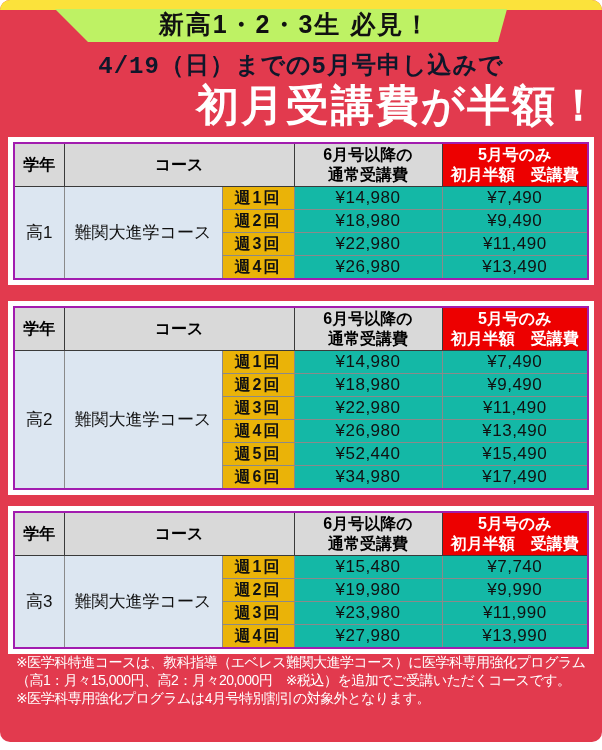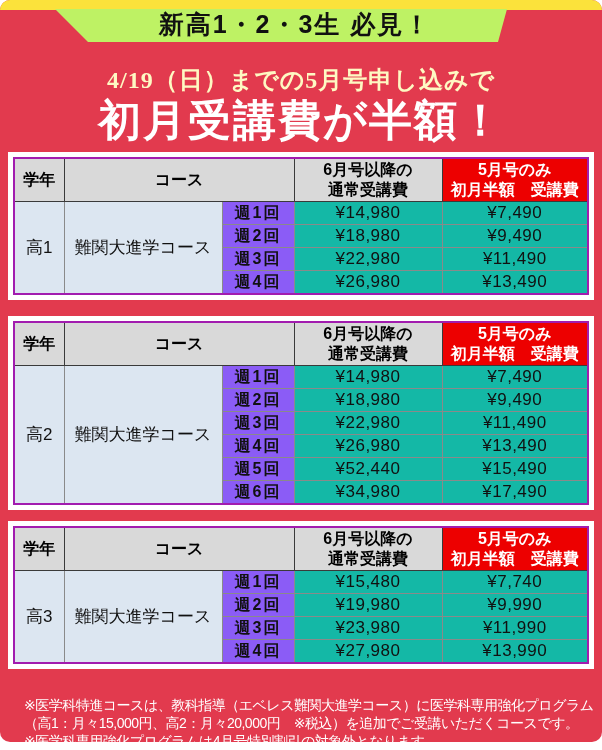--- a/index.html
+++ b/index.html
@@ -12,26 +12,26 @@
   .banner {
     height:33px; margin-top:-1px; background:#bef264;
     clip-path:polygon(55px 0, 507px 0, 498px 100%, 88px 100%);
     display:flex; align-items:center; justify-content:center;
   }
   .banner-label {
     font-size:25px; font-weight:bold; color:#111;
     letter-spacing:2px; transform:translate(-6px,-1px); white-space:nowrap;
   }
   .subtitle {
-    margin-top:22px; text-align:center; color:#fef9c3;
-    font-family:Liberation Serif, serif;
+    margin-top:7px; text-align:center; color:#0f172a;
+    font-family:Liberation Mono, monospace;
     font-size:24px; font-weight:bold; letter-spacing:1px;
   }
   .headline {
-    margin-top:2px; text-align:center; color:#fff;
+    margin-top:2px; text-align:right; color:#fff;
     font-family:"Liberation Serif","DejaVu Serif",serif;
     font-size:43px; font-weight:bold; letter-spacing:2px; line-height:1.08;
   }
   .panel { margin:8px 8px 0; background:#fff; padding:5px; }
   .panel.p2 { margin-top:16px; }
   .panel.p3 { margin-top:11px; }
   .tbl-title {
     border:2px solid #262626; border-bottom:none;
     font-weight:bold; font-size:17px; color:#000;
     padding:1px 6px 2px; white-space:nowrap;
@@ -44,23 +44,23 @@
     border:1px solid #8a8a8a; text-align:center; padding:0; overflow:hidden;
   }
   tr.head th {
     height:42px; background:#d9d9d9; border-color:#3a3a3a;
     font-size:16px; font-weight:bold; color:#000;
     white-space:pre-line; line-height:1.28;
   }
   tr.head th.disc-h { background:#ed0000; color:#ffffff;margin-top:48px; }
   td { height:22px; font-size:16px; color:#111; background:#14b8a6; }
   td.grade, td.course { background:#dce6f1; font-size:17px; font-weight:normal;margin-left:17px; }
-  td.week { background:#8b5cf6; font-weight:bold; letter-spacing:2px; }
+  td.week { background:#eab308; font-weight:bold; letter-spacing:2px; }
   td.pricecell { font-size:17px; letter-spacing:0.5px; }
-  .footnote { margin-top:28px; padding-left:24px; color:#fff; }
+  .footnote { margin-top:0; padding-left:16px; color:#fff; }
   .fn-line {
     font-size:14px; line-height:1.26; letter-spacing:-0.5px; white-space:nowrap;
   }
 </style>
 </head>
 <body>
 
 <div class="flyer">
   <div class="top-strip"></div>
   <div class="banner">

